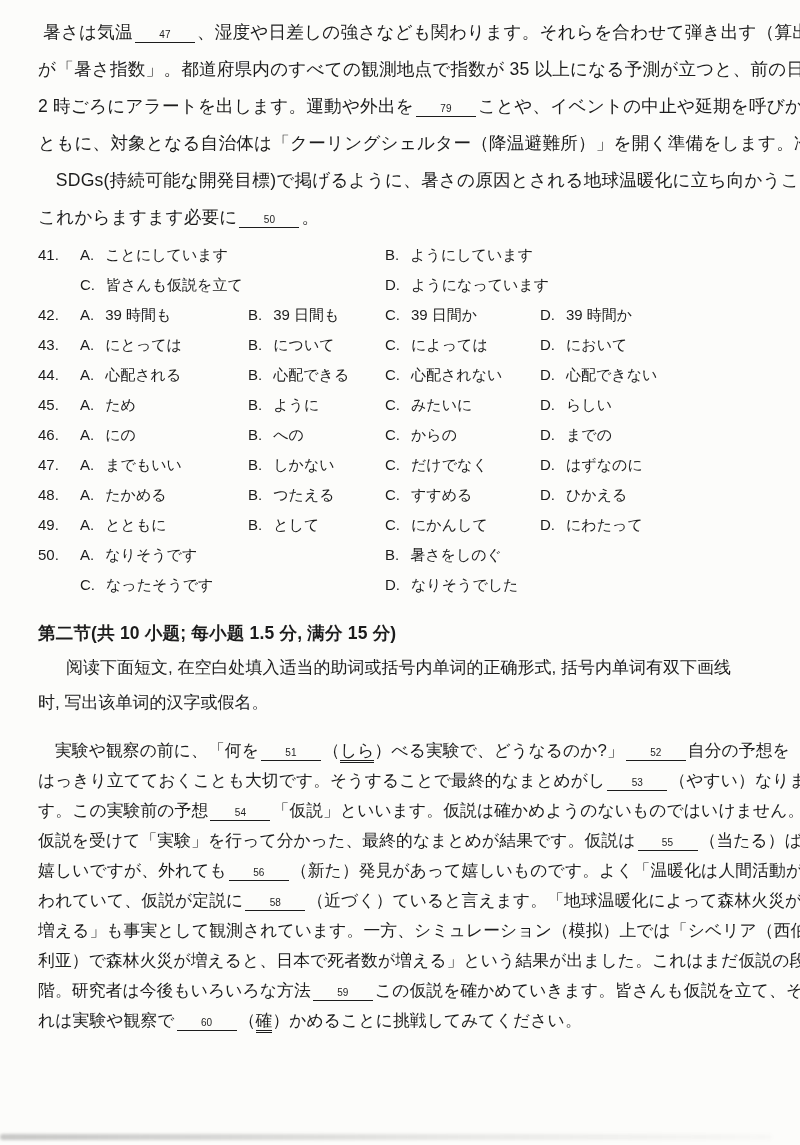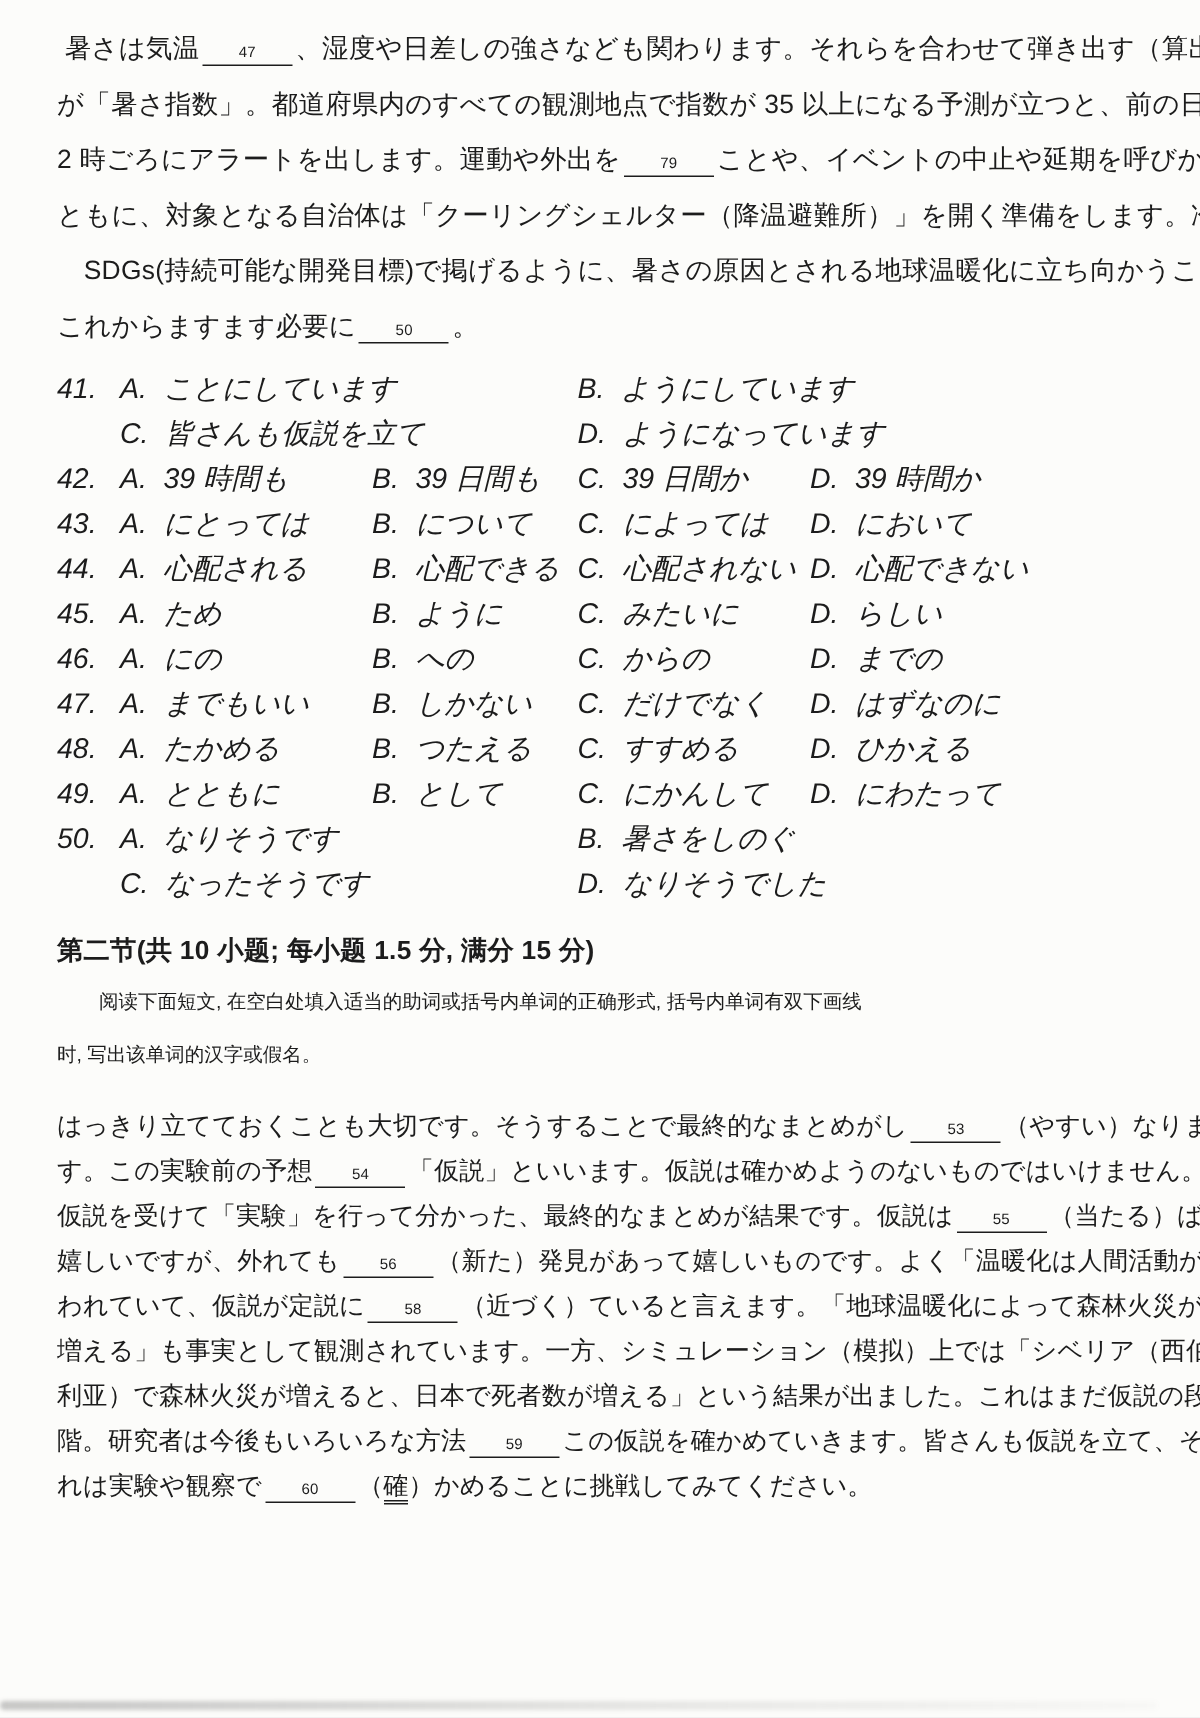--- a/index.html
+++ b/index.html
@@ -38,43 +38,42 @@
     border-bottom:3px double #1c1c1c;
     line-height:1.05;
     padding-bottom:0;
   }
   
   .questions{margin-top:10px;}
   .qrow{
     display:flex;
     align-items:baseline;
     height:30px;
-    font-size:19px;
+    font-size:15px;
     white-space:pre;
-    font-style:italic;
   }
   .qnum{width:42px;flex:none;}
   .opt{flex:none;display:flex;align-items:baseline;white-space:pre;}
   .cA{width:168px;}
   .cB{width:137px;}
   .cC{width:155px;}
   .cD{flex:1;}
   .wA{width:305px;}
   .wB{flex:1;}
   .olabel{margin-right:11px;flex:none;}
   
   .sec2{margin-top:10px;}
   .sec2-title{
     font-size:17.5px;
     line-height:34px;
     font-weight:600;
     letter-spacing:.2px;
   }
   .sec2-instr .iline{
-    font-size:13px;
+    font-size:17px;
     line-height:35px;
     font-weight:500;
     white-space:pre;
   }
   .sec2-instr .iline.first{text-indent:28px;}
   .p2{margin-top:16px;}
   
   .scan-shadow{
     position:absolute;
     left:0;bottom:5px;
@@ -111,20 +110,21 @@
       <div class="qrow"><span class="qnum"></span><span class="opt wA"><span class="olabel">C.</span><span class="otext">なったそうです</span></span><span class="opt wB"><span class="olabel">D.</span><span class="otext">なりそうでした</span></span></div>
     </div>
   <div class="sec2">
     <div class="sec2-title">第二节(共 10 小题; 每小题 1.5 分, 满分 15 分)</div>
     <div class="sec2-instr" id="sec2instr">
         <div class="iline first">阅读下面短文, 在空白处填入适当的助词或括号内单词的正确形式, 括号内单词有双下画线</div>
         <div class="iline">时, 写出该单词的汉字或假名。</div>
       </div>
   </div>
   <div class="passage p2" id="passage2">
+      <div class="tline"><span>　実験や観察の前に、「何を</span><span class="blank">51</span><span>（</span><span class="dbl">しら</span><span>）べる実験で、どうなるのか?」</span><span class="blank">52</span><span>自分の予想を</span></div>
       <div class="tline"><span>はっきり立てておくことも大切です。そうすることで最終的なまとめがし</span><span class="blank">53</span><span>（やすい）なりま</span></div>
       <div class="tline"><span>す。この実験前の予想</span><span class="blank">54</span><span>「仮説」といいます。仮説は確かめようのないものではいけません。</span></div>
       <div class="tline"><span>仮説を受けて「実験」を行って分かった、最終的なまとめが結果です。仮説は</span><span class="blank">55</span><span>（当たる）ば</span></div>
       <div class="tline"><span>嬉しいですが、外れても</span><span class="blank">56</span><span>（新た）発見があって嬉しいものです。よく「温暖化は人間活動が</span></div>
       <div class="tline"><span>われていて、仮説が定説に</span><span class="blank">58</span><span>（近づく）ていると言えます。「地球温暖化によって森林火災が</span></div>
       <div class="tline"><span>増える」も事実として観測されています。一方、シミュレーション（模拟）上では「シベリア（西伯</span></div>
       <div class="tline"><span>利亚）で森林火災が増えると、日本で死者数が増える」という結果が出ました。これはまだ仮説の段</span></div>
       <div class="tline"><span>階。研究者は今後もいろいろな方法</span><span class="blank">59</span><span>この仮説を確かめていきます。皆さんも仮説を立て、そ</span></div>
       <div class="tline"><span>れは実験や観察で</span><span class="blank">60</span><span>（</span><span class="dbl">確</span><span>）かめることに挑戦してみてください。</span></div>
     </div>

